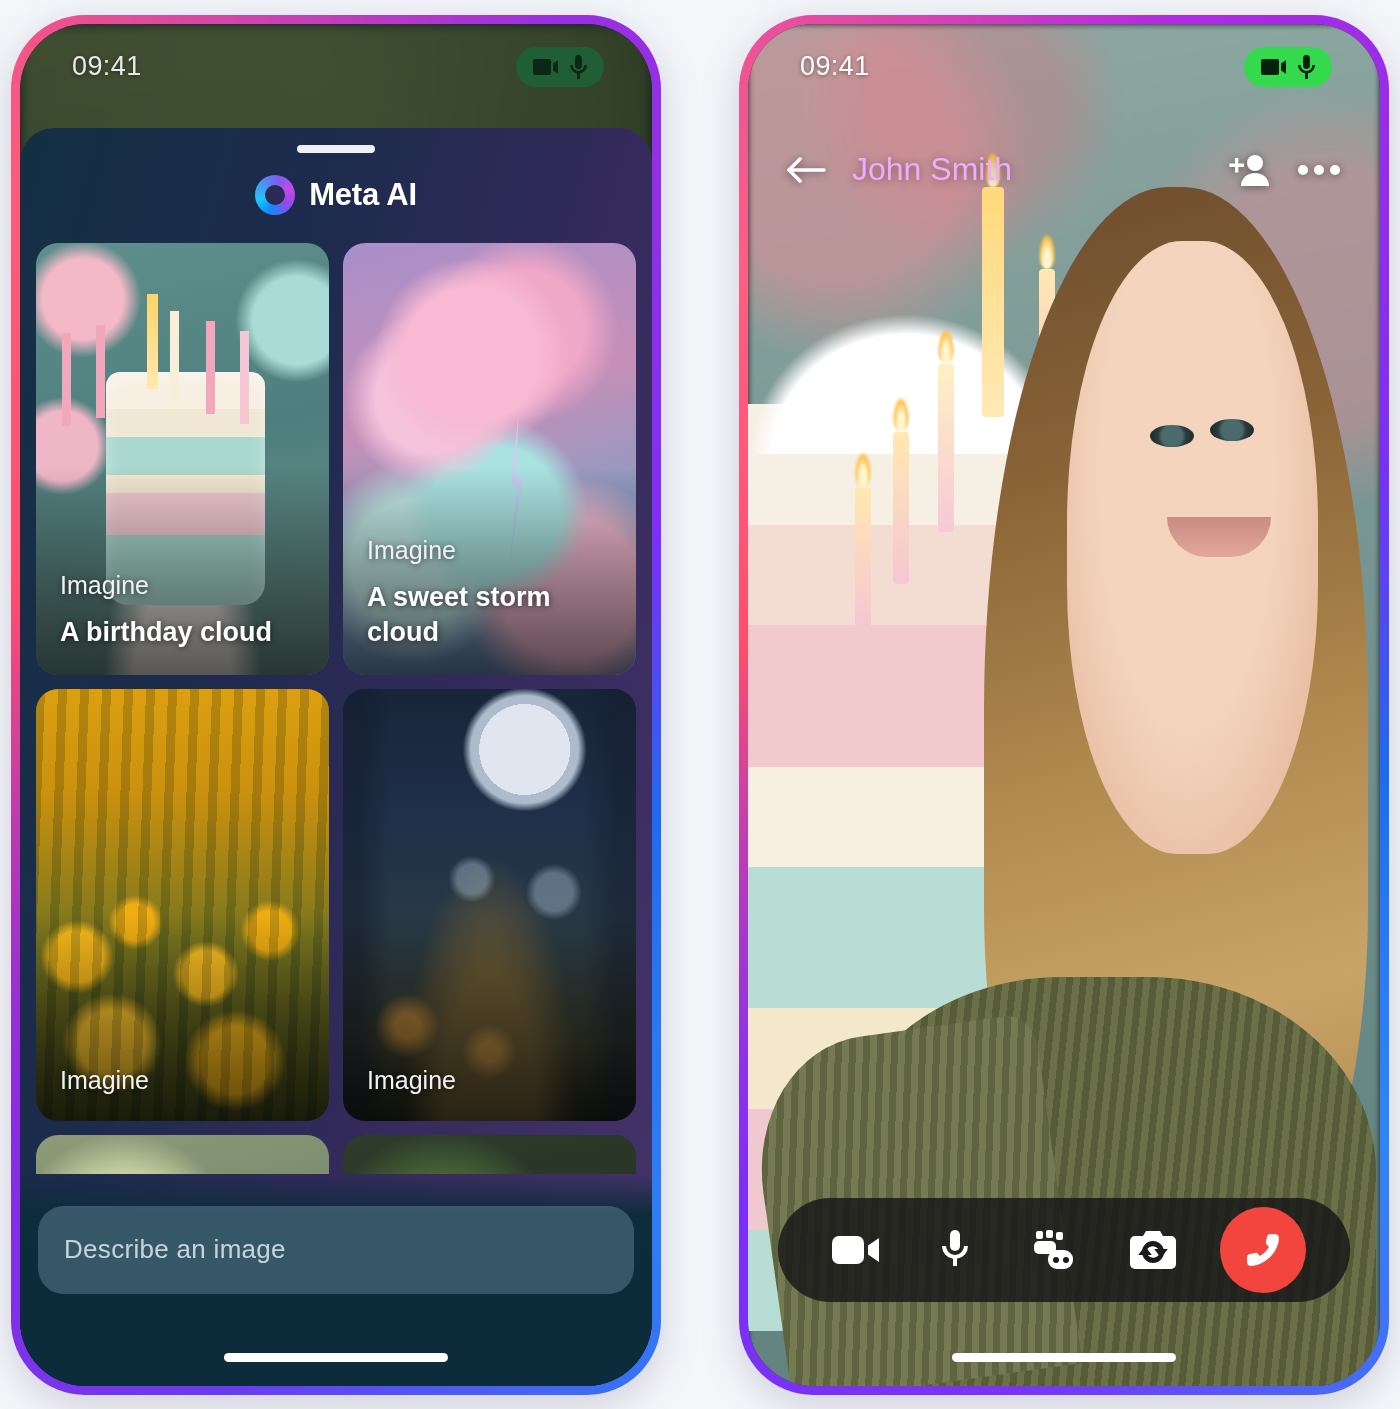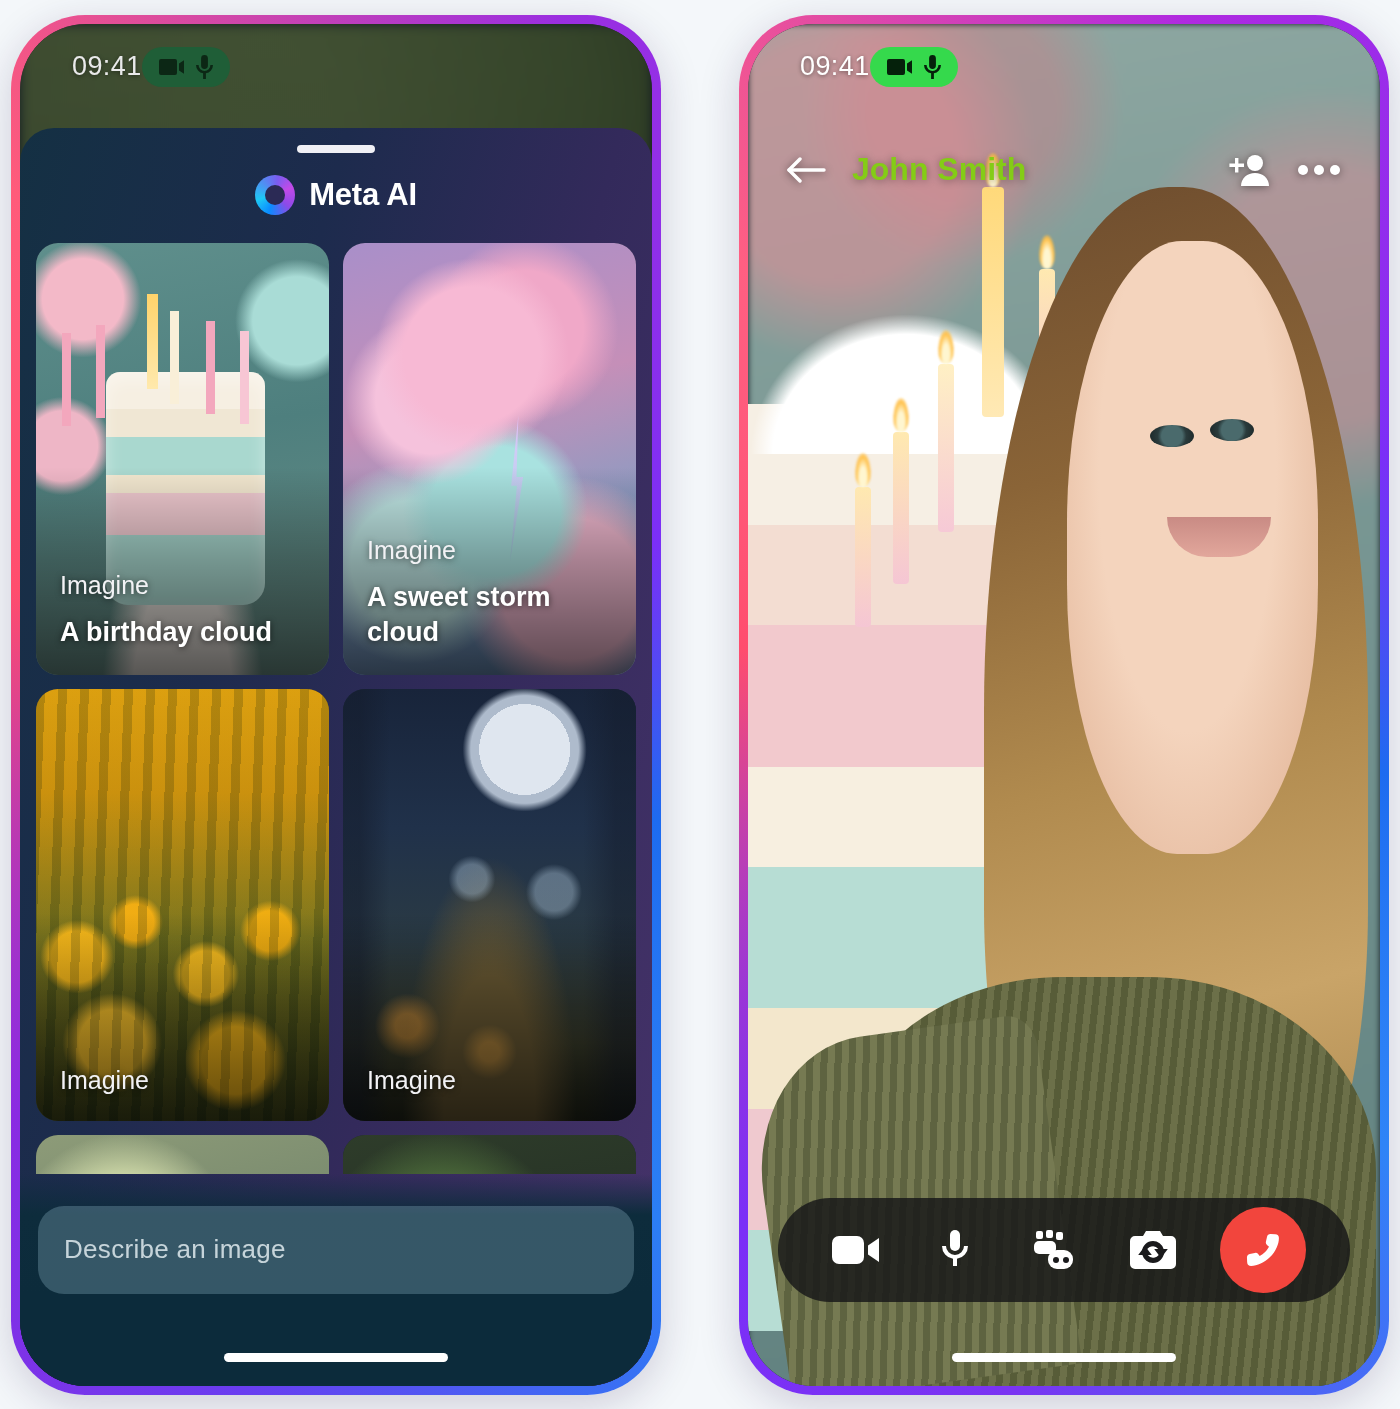--- a/index.html
+++ b/index.html
@@ -55,21 +55,21 @@
     background: #101a22;
   }
 
   
   .statusbar {
     position: absolute;
     top: 0; left: 0; right: 0;
     height: 86px;
     display: flex;
     align-items: center;
-    justify-content: flex-start;
+    justify-content: space-between;
     padding: 0 48px 0 52px;
     z-index: 30;
   }
   .clock {
     color: #e9e9ea;
     font-size: 27px;
     font-weight: 500;
     letter-spacing: .4px;
     text-shadow: 0 1px 4px rgba(0,0,0,.45);
   }
@@ -457,23 +457,23 @@
     gap: 26px;
     z-index: 25;
   }
   .icon-btn {
     display: flex;
     align-items: center;
     justify-content: center;
     flex: none;
   }
   .call-title {
-    color: #84cc16;
+    color: #f0abfc;
     font-size: 32px;
-    font-weight: 700;
+    font-weight: 400;
     text-shadow: 0 1px 8px rgba(0,0,0,.4);
     flex: 1 1 auto;
   }
   .call-header svg { filter: drop-shadow(0 1px 4px rgba(0,0,0,.45)); }
 
   
   .call-dock {
     position: absolute;
     left: 30px; right: 30px;
     bottom: 84px;

